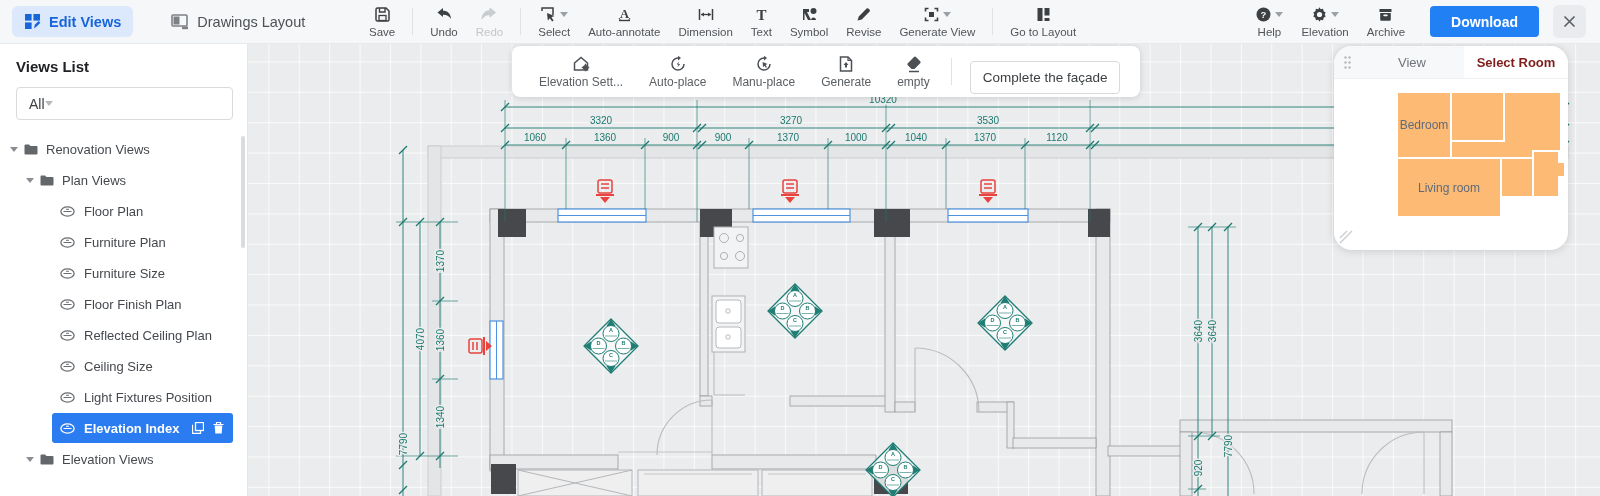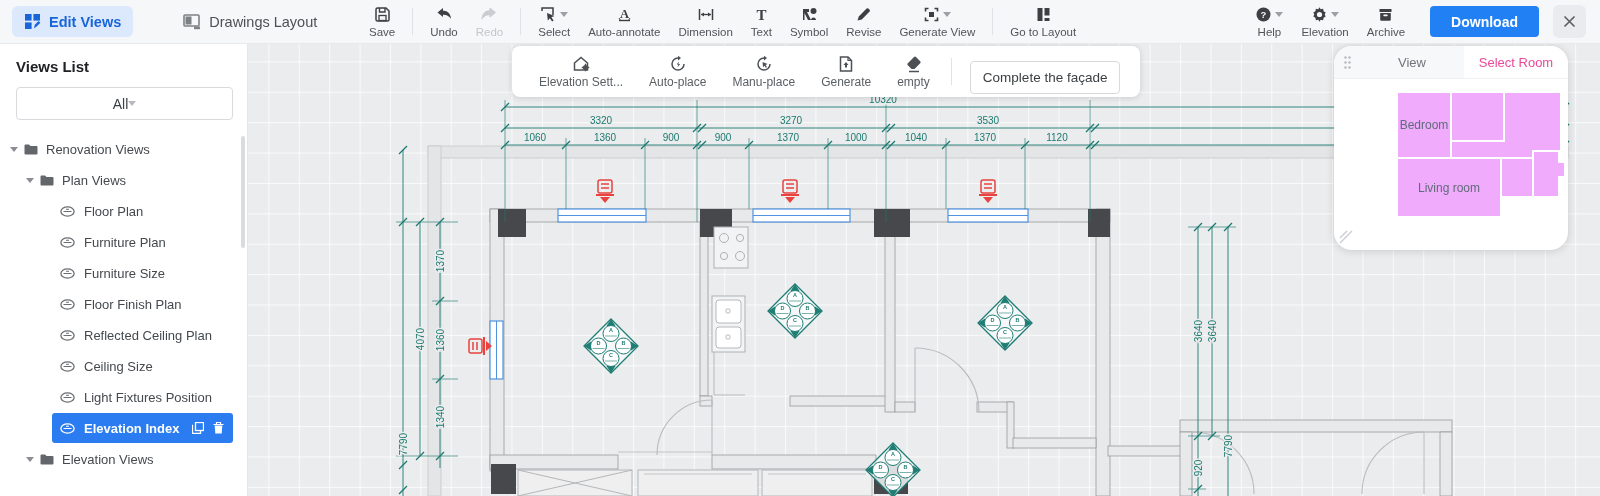--- a/index.html
+++ b/index.html
@@ -3,21 +3,21 @@
 <meta charset="utf-8">
 <style>
   *{box-sizing:border-box;margin:0;padding:0}
   html,body{width:1600px;height:496px;overflow:hidden}
   body{font-family:"Liberation Sans",sans-serif;background:#ebeced;-webkit-font-smoothing:antialiased}
   #app{position:relative;width:1600px;height:496px;overflow:hidden}
 
   
   .topbar{position:absolute;left:0;top:0;width:1600px;height:44px;background:#f6f7f8;
     border-bottom:1px solid #e7e9eb;display:flex;align-items:center;z-index:30}
-  .mode-tabs{display:flex;align-items:center;gap:38px;padding-left:12px;width:360px;flex:none}
+  .mode-tabs{display:flex;align-items:center;gap:26px;padding-left:12px;width:360px;flex:none}
   .mode-tab{display:flex;align-items:center;gap:8px;font-size:14.5px;color:#4d5156;cursor:pointer;padding:7px 12px;border-radius:6px}
   .mode-tab.active{background:#dce9fc;color:#1765d8;font-weight:700}
   .tools{display:flex;align-items:center}
   .tool{display:flex;flex-direction:column;align-items:center;gap:2px;padding:0 9px;cursor:pointer}
   .tool .icr{display:flex;align-items:center;gap:3px;height:19px}
   .tool .lbl{font-size:11.5px;color:#50555a;white-space:nowrap}
   .tool.disabled .lbl{color:#c3c7cc}
   .tool.disabled svg *{stroke:#c9cdd1!important;fill-opacity:1}
   .tool.disabled svg .f{fill:#c9cdd1!important}
   .caret{width:0;height:0;border-left:4px solid transparent;border-right:4px solid transparent;border-top:5px solid #9aa0a6}
@@ -25,21 +25,21 @@
   .tb-right{margin-left:auto;display:flex;align-items:center}
   .btn-download{height:31px;padding:0 21px;margin-left:16px;background:#2180f3;color:#ffffff;font-size:14px;
     font-weight:700;border:none;border-radius:4px;display:flex;align-items:center;cursor:pointer}
   .btn-close{width:33px;height:33px;margin:0 14px;background:#e9ebee;border-radius:6px;border:none;
     display:flex;align-items:center;justify-content:center;cursor:pointer}
 
   
   .sidebar{position:absolute;left:0;top:44px;width:248px;height:452px;background:#fff;border-right:1px solid #e4e6e8;z-index:20}
   .sb-title{font-size:15px;font-weight:700;color:#202124;padding:14px 16px 10px}
   .sb-select{margin:2px 14px 10px 16px;height:33px;border:1px solid #d8dadd;border-radius:4px;background:#fff;
-    display:flex;align-items:center;justify-content:center;padding:0 12px;font-size:14px;color:#3c4043;cursor:pointer}
+    display:flex;align-items:center;justify-content:flex-start;padding:0 12px;font-size:14px;color:#3c4043;cursor:pointer}
   .sb-select .caret{border-top-color:#b6babf}
   .tree{padding-top:4px}
   .trow{height:31px;display:flex;align-items:center;font-size:13px;color:#45494e;cursor:pointer}
   .trow .car{margin:0 6px 0 10px}
   .trow.lvl1 .car{margin-left:26px}
   .trow .car{width:0;height:0;border-left:4px solid transparent;border-right:4px solid transparent;border-top:5px solid #8a8e93}
   .trow .fold{margin-right:8px;flex:none;display:flex}
   .trow.leaf{margin:0 14px 1px 52px;padding-left:8px;border-radius:3px;height:30px}
   .trow.leaf .vic{margin-right:9px;display:flex;flex:none}
   .trow.leaf.sel{background:#2b7cf0;color:#fff;font-weight:700}
@@ -60,23 +60,23 @@
   .etool .tool{padding:0 13px}
   .btn-facade{margin:12px 6px 0 10px;padding:8px 12px;font-size:13.5px;color:#3c4043;background:#fff;
     border:1px solid #d7dadd;border-radius:4px;white-space:nowrap;cursor:pointer;font-family:inherit}
 
   
   .rpanel{position:absolute;left:1086px;top:2px;width:234px;height:204px;background:#fff;border-radius:18px;
     box-shadow:0 1px 8px rgba(0,0,0,.15);z-index:25;overflow:hidden}
   .rp-head{height:33px;display:flex;align-items:stretch;background:#f7f8fa;border-bottom:1px solid #eef0f2}
   .rp-grip{width:26px;display:flex;align-items:center;justify-content:center;cursor:grab}
   .rp-tab{flex:1;display:flex;align-items:center;justify-content:center;font-size:13px;color:#70757a;cursor:pointer}
-  .rp-tab.active{background:#fff;color:#ec4899;font-weight:400}
+  .rp-tab.active{background:#fff;color:#7f1d1d;font-weight:700}
   .rp-body{position:relative;height:170px}
-  .room{position:absolute;background:#f0abfc;display:flex;align-items:center;justify-content:center}
+  .room{position:absolute;background:#fdba74;display:flex;align-items:center;justify-content:center}
   .room span{font-size:12px;color:#5f6b7a;white-space:nowrap}
   .rp-resize{position:absolute;left:5px;bottom:5px}
 </style>
 </head>
 <body>
 
 <div id="app">
 
   <div class="topbar">
     <div class="mode-tabs">

